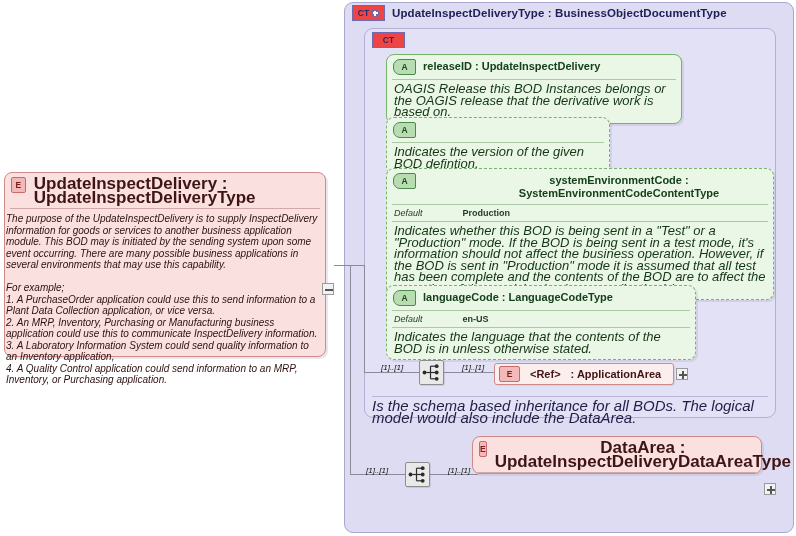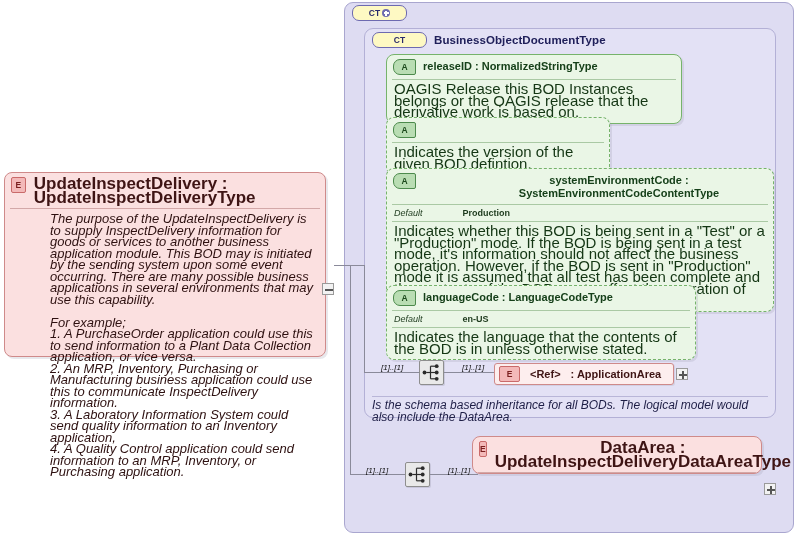--- a/index.html
+++ b/index.html
@@ -31,23 +31,23 @@
 
   .hdr-row{display:flex;align-items:center;gap:7px;}
   .hdr-title{
     font-size:11.5px;font-weight:bold;color:#20205a;
     letter-spacing:.1px;white-space:nowrap;
   }
 
   
   .badge-ct{
     display:inline-flex;align-items:center;justify-content:center;
-    min-width:23px;height:14px;padding:0 15px;
-    border:1px solid #6d6ab0;border-radius:7px;
-    background:#fef9c3;color:#2b2b6b;
+    min-width:23px;height:14px;padding:0 4px;
+    border:1px solid #6d6ab0;border-radius:0;
+    background:#ef4444;color:#2b2b6b;
     font-size:8.5px;font-weight:bold;line-height:1;
     font-family:"Liberation Sans", sans-serif;
   }
   .badge-ct .plusg{
     display:inline-block;width:8px;height:8px;margin-left:2px;
     border-radius:50%;background:#6d6ab0;position:relative;
   }
   .badge-ct .plusg:before,.badge-ct .plusg:after{
     content:"";position:absolute;background:#ffffff;
   }
@@ -91,56 +91,55 @@
   }
   .attr .sep{height:1px;background:#aac9a4;margin:0 5px;}
   .attr .a-default{
     display:flex;gap:10px;align-items:baseline;
     padding:3px 7px 3px 7px;font-size:9px;color:#1d3a1d;
   }
   .attr .a-default .dk{font-style:italic;}
   .attr .a-default .dv{font-weight:bold;margin-left:30px;}
   .attr .a-doc{
     padding:3px 7px 5px 7px;
-    font-size:15px;color:#143614;line-height:11.5px;
+    font-size:13px;font-style:italic;color:#143614;line-height:11.5px;
   }
 
   
   .elem{
     background:#fbe0e0;
     border:1px solid #cf8a8a;
     border-radius:8px;
     box-shadow:2px 2px 0 rgba(150,150,170,.22);
   }
   .elem .e-head{
     display:flex;align-items:flex-start;gap:8px;
     padding:4px 7px 4px 6px;
   }
   .elem .e-name{
     font-size:17px;font-weight:bold;color:#3e1414;line-height:13.5px;
   }
   .elem .sep{height:1px;background:#d3a8a8;margin:0 5px;}
   .elem .e-doc{
     padding:4px 7px 5px 1px;
-    font-size:13px;font-style:italic;color:#2d1010;line-height:11.5px;
+    font-size:10px;font-style:italic;color:#2d1010;line-height:11.5px;
     white-space:pre-line;
-    margin-left:44px;
   }
 
   
   .refbox{
     background:#fdeeee;border:1px solid #cf8a8a;border-radius:3px;
     display:flex;align-items:center;gap:10px;padding:2px 8px 2px 4px;
     box-shadow:1px 1px 0 rgba(150,150,170,.22);
   }
   .refbox .r-txt{font-size:11px;font-weight:bold;color:#3e1414;white-space:nowrap;}
 
   
   .inherit-note{
-    font-size:12px;font-style:italic;color:#1e1e46;line-height:11.5px;
+    font-size:15px;font-style:italic;color:#1e1e46;line-height:11.5px;
   }
   .inner-sep{height:1px;background:#b9b6d8;}
 
   
   .seq{
     width:25px;height:25px;background:#e9e9e9;
     border:1px solid #8e8e8e;border-radius:2px;
     box-shadow:1px 1px 0 rgba(150,150,170,.3);
   }
 
@@ -172,35 +171,35 @@
 
 <div class="canvas">
 
   <div class="abs ct-outer"></div>
 
   <div class="abs hdr-row" style="left:352px;top:5px;">
     <span class="badge-ct">
       <span>CT</span>
         <span class="plusg"></span>
     </span>
+    <span class="hdr-title">UpdateInspectDeliveryType : BusinessObjectDocumentType</span>
   </div>
 
   <div class="abs ct-inner"></div>
 
   <div class="abs hdr-row" style="left:372px;top:32px;">
     <span class="badge-ct">
       <span>CT</span>
     </span>
-    <span class="hdr-title">BusinessObjectDocumentType</span>
   </div>
 
   <div class="abs attr" style="left:386px;top:54px;width:296px;">
     <div class="a-head">
       <span class="badge-a">A</span>
-      <span class="a-name">releaseID : NormalizedStringType</span>
+      <span class="a-name">releaseID : UpdateInspectDelivery</span>
     </div>
     <div class="sep"></div>
     <div class="a-doc">OAGIS Release this BOD Instances belongs or the OAGIS release that the derivative work is based on.</div>
   </div>
 
   <div class="abs attr dashed" style="left:386px;top:117px;width:224px;">
     <div class="a-head">
       <span class="badge-a">A</span>
     </div>
     <div class="sep"></div>

